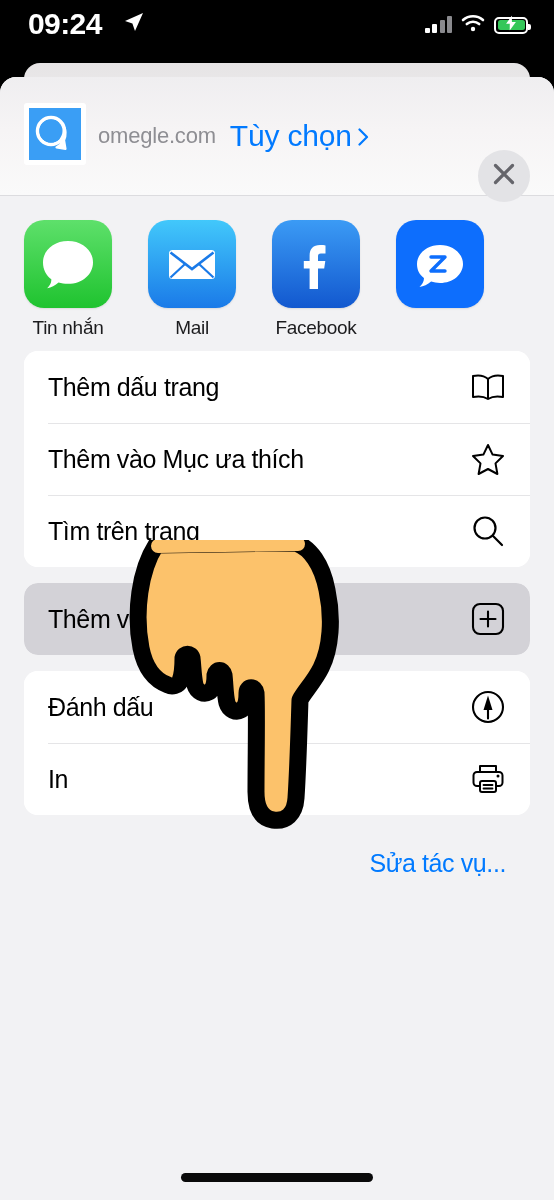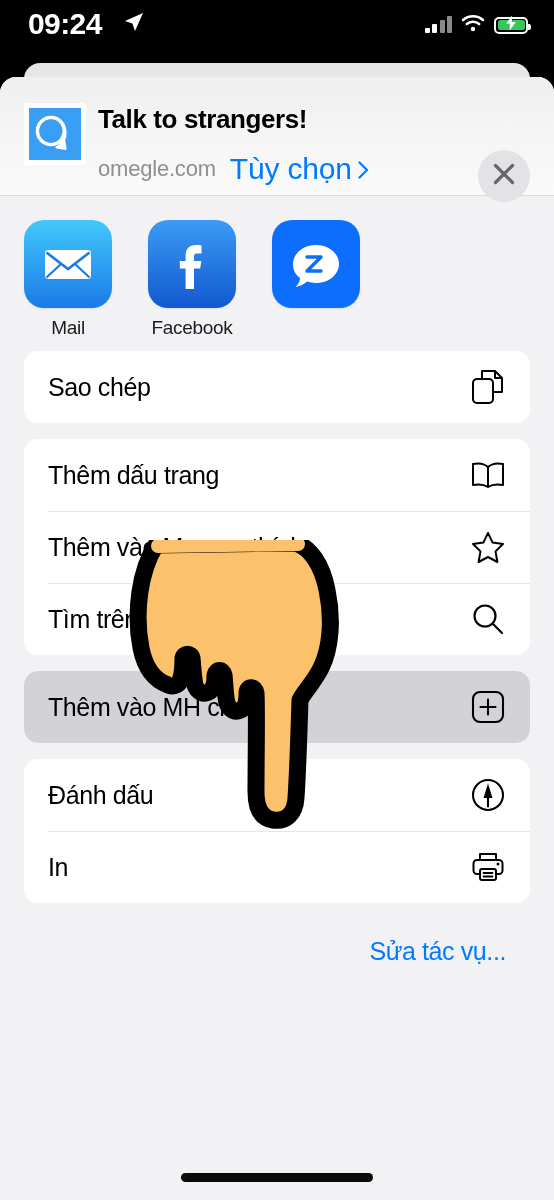--- a/index.html
+++ b/index.html
@@ -178,21 +178,20 @@
       <div id="favicon">
         <svg width="58" height="58" viewBox="0 0 58 58">
           <rect x="3" y="3" width="52" height="52" fill="#3a9ef5"></rect>
           <circle cx="25" cy="26" r="13.5" fill="#fff" opacity="0"></circle>
           <circle cx="25" cy="26" r="13.5" fill="none" stroke="#fff" stroke-width="3.5"></circle>
           <path d="M33 16 A15 15 0 0 1 34 40 L38 35 L39.5 44 L30.5 42.5 L34 40" fill="#fff" stroke="#fff" stroke-width="2.2" stroke-linejoin="round"></path>
           <circle cx="25" cy="26" r="11.5" fill="#3a9ef5"></circle>
         </svg>
       </div>
       <div id="header-text">
-        <div id="page-title">Talk to strangers!</div>
         <div id="header-sub">
           <span id="domain-text">omegle.com</span>
           <span id="options-link">
             <span>Tùy chọn</span>
             <span>
               <svg width="11" height="18" viewBox="0 0 11 18">
                   <path d="M1.5 1.5 L9 9 L1.5 16.5" stroke="#017aff" stroke-width="2.2" fill="none" stroke-linecap="round" stroke-linejoin="round"></path>
                 </svg>
             </span>
           </span>
@@ -203,20 +202,28 @@
           <svg width="24" height="24" viewBox="0 0 24 24">
             <path d="M3.5 3.5 L20.5 20.5 M20.5 3.5 L3.5 20.5" stroke="#65656b" stroke-width="3.2" stroke-linecap="round"></path>
           </svg>
         </span>
       </div>
     </div>
 
     <div id="apps-row">
 
 
+      <div class="app">
+        <div class="app-icon" style="background:linear-gradient(#5ee06b,#1fc32f)">
+          <svg width="66" height="66" viewBox="0 0 66 66">
+            <path d="M33 10 C47.5 10 58 19.6 58 31.4 C58 43.2 47.5 52.8 33 52.8 C29.6 52.8 26.4 52.3 23.5 51.4 C20.4 54.5 16 56.5 12.2 57.2 C14.9 54.6 16.6 51.4 16.3 48.3 C11 44.3 8 38.2 8 31.4 C8 19.6 18.5 10 33 10 Z" fill="#fff"></path>
+          </svg>
+        </div>
+        <div class="app-label">Tin nhắn</div>
+      </div>
 
       <div class="app">
         <div class="app-icon" style="background:linear-gradient(#42c8fb,#1a7ae8)">
           <svg width="62" height="62" viewBox="0 0 62 62">
             <rect x="8" y="17" width="46" height="29" rx="3.5" fill="#fff"></rect>
             <path d="M9.5 19.5 L31 36 L52.5 19.5" fill="none" stroke="#1a7ae8" stroke-width="2.6"></path>
             <path d="M9.5 44.5 L24 31 M52.5 44.5 L38 31" fill="none" stroke="#1a7ae8" stroke-width="2.2"></path>
           </svg>
         </div>
         <div class="app-label">Mail</div>
@@ -238,32 +245,20 @@
             <path d="M22 24 H36 L22 38 H36" fill="none" stroke="#0d6efd" stroke-width="3.4" stroke-linecap="round" stroke-linejoin="round"></path>
           </svg>
         </div>
         <div class="app-label"></div>
       </div>
 
     </div>
 
     <div id="actions">
 
-      <div class="card">
-        <div class="row">
-          <span class="row-label">Sao chép</span>
-          <span class="row-icon">
-            <svg width="34" height="36" viewBox="0 0 34 36">
-              <path d="M11 2 H24 L31 9 V23 H11 Z" fill="none" stroke="#000" stroke-width="2" stroke-linejoin="round"></path>
-              <path d="M24 2 V9 H31" fill="none" stroke="#000" stroke-width="2" stroke-linejoin="round"></path>
-              <rect x="2" y="10" width="20" height="24" rx="4" fill="#fff" stroke="#000" stroke-width="2"></rect>
-            </svg>
-          </span>
-        </div>
-      </div>
 
       <div class="card">
         <div class="row">
           <span class="row-label">Thêm dấu trang</span>
           <span class="row-icon">
             <svg width="36" height="30" viewBox="0 0 36 30">
               <path d="M18 7 C14 3.4 8 3 3 4 V25 C8 24 14 24.4 18 27 C22 24.4 28 24 33 25 V4 C28 3 22 3.4 18 7 Z" fill="none" stroke="#000" stroke-width="2" stroke-linejoin="round"></path>
               <path d="M18 7 V27" fill="none" stroke="#000" stroke-width="2"></path>
             </svg>
           </span>

